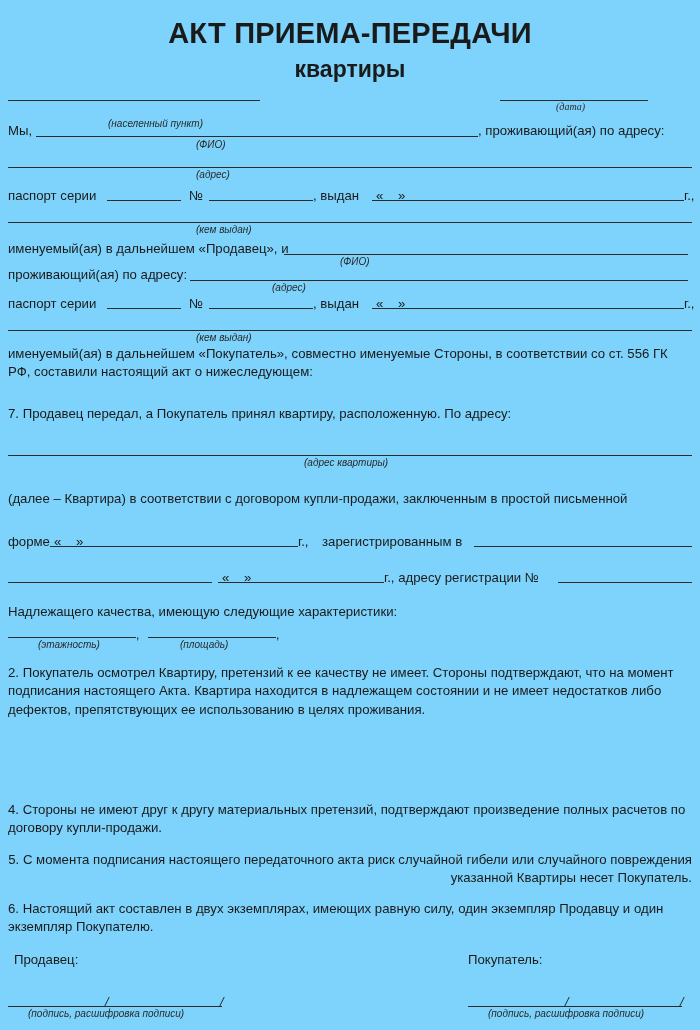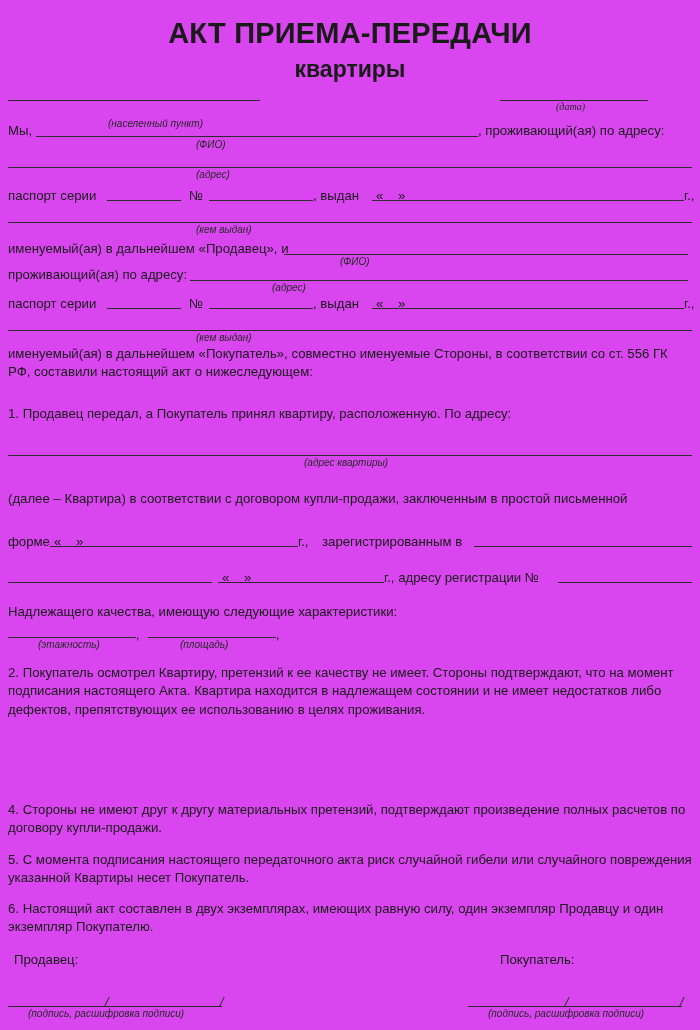--- a/index.html
+++ b/index.html
@@ -4,21 +4,21 @@
 <style>
   html, body {
     margin: 0;
     padding: 0;
     background: #ffffff;
   }
   .page {
     position: relative;
     width: 700px;
     height: 1030px;
-    background: #d946ef;
+    background: #7dd3fc;
     font-family: "Liberation Sans", sans-serif;
     color: #1a1a1a;
     overflow: hidden;
   }
 
   
   .title-block {
     position: absolute;
     left: 0;
     top: 18px;
@@ -132,21 +132,21 @@
   <div class="t" style="left:376px; top:295px;">«</div>
   <div class="t" style="left:398px; top:295px;">»</div>
   <div class="rule" style="left:372px; top:308px; width:312px;"></div>
   <div class="t" style="left:684px; top:295px;">г.,</div>
 
   <div class="rule" style="left:8px; top:330px; width:684px;"></div>
   <div class="hint" style="left:196px; top:332px;">(кем выдан)</div>
 
   <div class="para" style="left:8px; top:345px; width:684px;">именуемый(ая) в дальнейшем «Покупатель», совместно именуемые Стороны, в соответствии со ст. 556 ГК РФ, составили настоящий акт о нижеследующем:</div>
 
-  <div class="para" style="left:8px; top:405px; width:684px;">1. Продавец передал, а Покупатель принял квартиру, расположенную. По адресу:</div>
+  <div class="para" style="left:8px; top:405px; width:684px;">7. Продавец передал, а Покупатель принял квартиру, расположенную. По адресу:</div>
   <div class="rule" style="left:8px; top:455px; width:684px;"></div>
   <div class="hint" style="left:304px; top:457px;">(адрес квартиры)</div>
 
   <div class="para" style="left:8px; top:490px; width:684px;">(далее – Квартира) в соответствии с договором купли-продажи, заключенным в простой письменной</div>
 
   <div class="t" style="left:8px; top:533px;">форме</div>
   <div class="t" style="left:54px; top:533px;">«</div>
   <div class="t" style="left:76px; top:533px;">»</div>
   <div class="rule" style="left:50px; top:546px; width:248px;"></div>
   <div class="t" style="left:298px; top:533px;">г.,</div>
@@ -168,26 +168,26 @@
 
   <div class="rule" style="left:148px; top:637px; width:128px;"></div>
   <div class="t" style="left:276px; top:627px; font-size:12px;">,</div>
   <div class="hint" style="left:180px; top:639px;">(площадь)</div>
 
   <div class="para" style="left:8px; top:664px; width:684px;">2. Покупатель осмотрел Квартиру, претензий к ее качеству не имеет. Стороны подтверждают, что на момент подписания настоящего Акта. Квартира находится в надлежащем состоянии и не имеет недостатков либо дефектов, препятствующих ее использованию в целях проживания.</div>
 
 
   <div class="para" style="left:8px; top:801px; width:684px;">4. Стороны не имеют друг к другу материальных претензий,   подтверждают произведение полных расчетов по договору купли-продажи.</div>
 
-  <div class="para" style="left:8px; top:851px; width:684px;">5. С момента подписания настоящего передаточного акта риск случайной гибели или случайного повреждения указанной Квартиры несет Покупатель.</div>
+  <div class="para" style="left:8px; top:851px; width:684px;text-align:right;">5. С момента подписания настоящего передаточного акта риск случайной гибели или случайного повреждения указанной Квартиры несет Покупатель.</div>
 
   <div class="para" style="left:8px; top:900px; width:684px;">6. Настоящий акт составлен в двух экземплярах, имеющих равную силу, один экземпляр Продавцу и один экземпляр Покупателю.</div>
 
   <div class="sig-label" style="left:14px; top:951px;">Продавец:</div>
-  <div class="sig-label" style="left:468px; top:951px;margin-left:32px;">Покупатель:</div>
+  <div class="sig-label" style="left:468px; top:951px;">Покупатель:</div>
 
   <div class="rule" style="left:8px; top:1006px; width:214px;"></div>
   <div class="slash" style="left:105px; top:994px;">/</div>
   <div class="slash" style="left:220px; top:994px;">/</div>
   <div class="hint" style="left:28px; top:1008px;">(подпись, расшифровка подписи)</div>
 
   <div class="rule" style="left:468px; top:1006px; width:214px;"></div>
   <div class="slash" style="left:565px; top:994px;">/</div>
   <div class="slash" style="left:680px; top:994px;">/</div>
   <div class="hint" style="left:488px; top:1008px;">(подпись, расшифровка подписи)</div>

